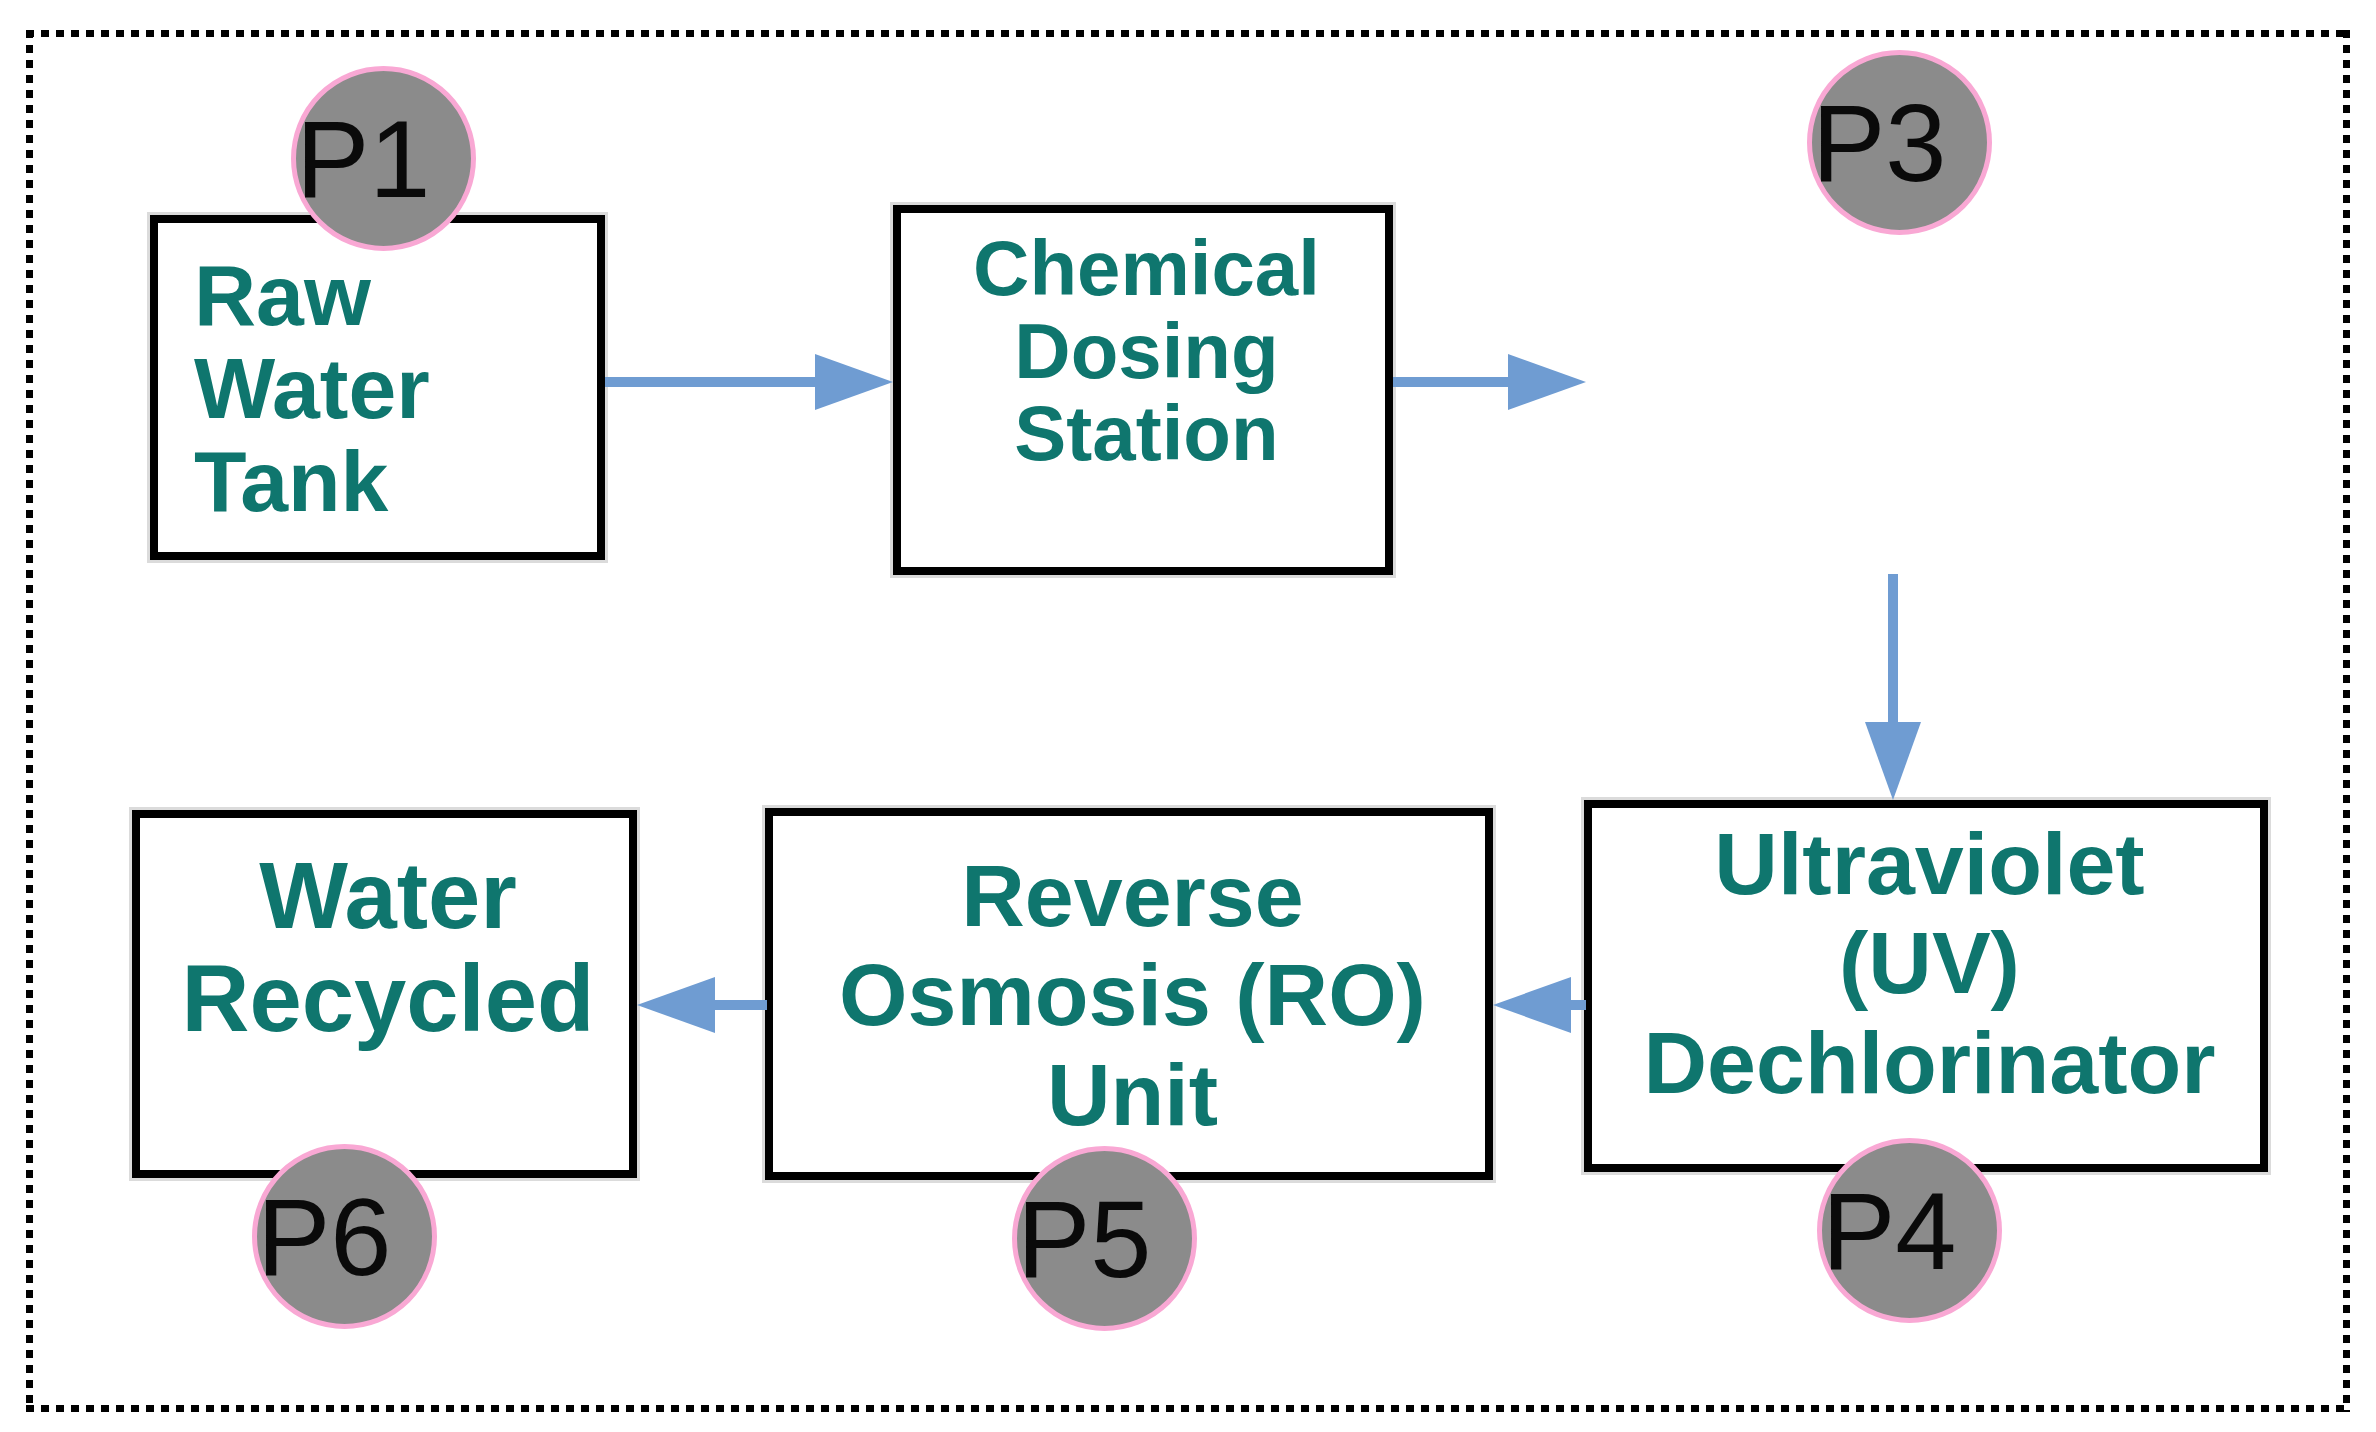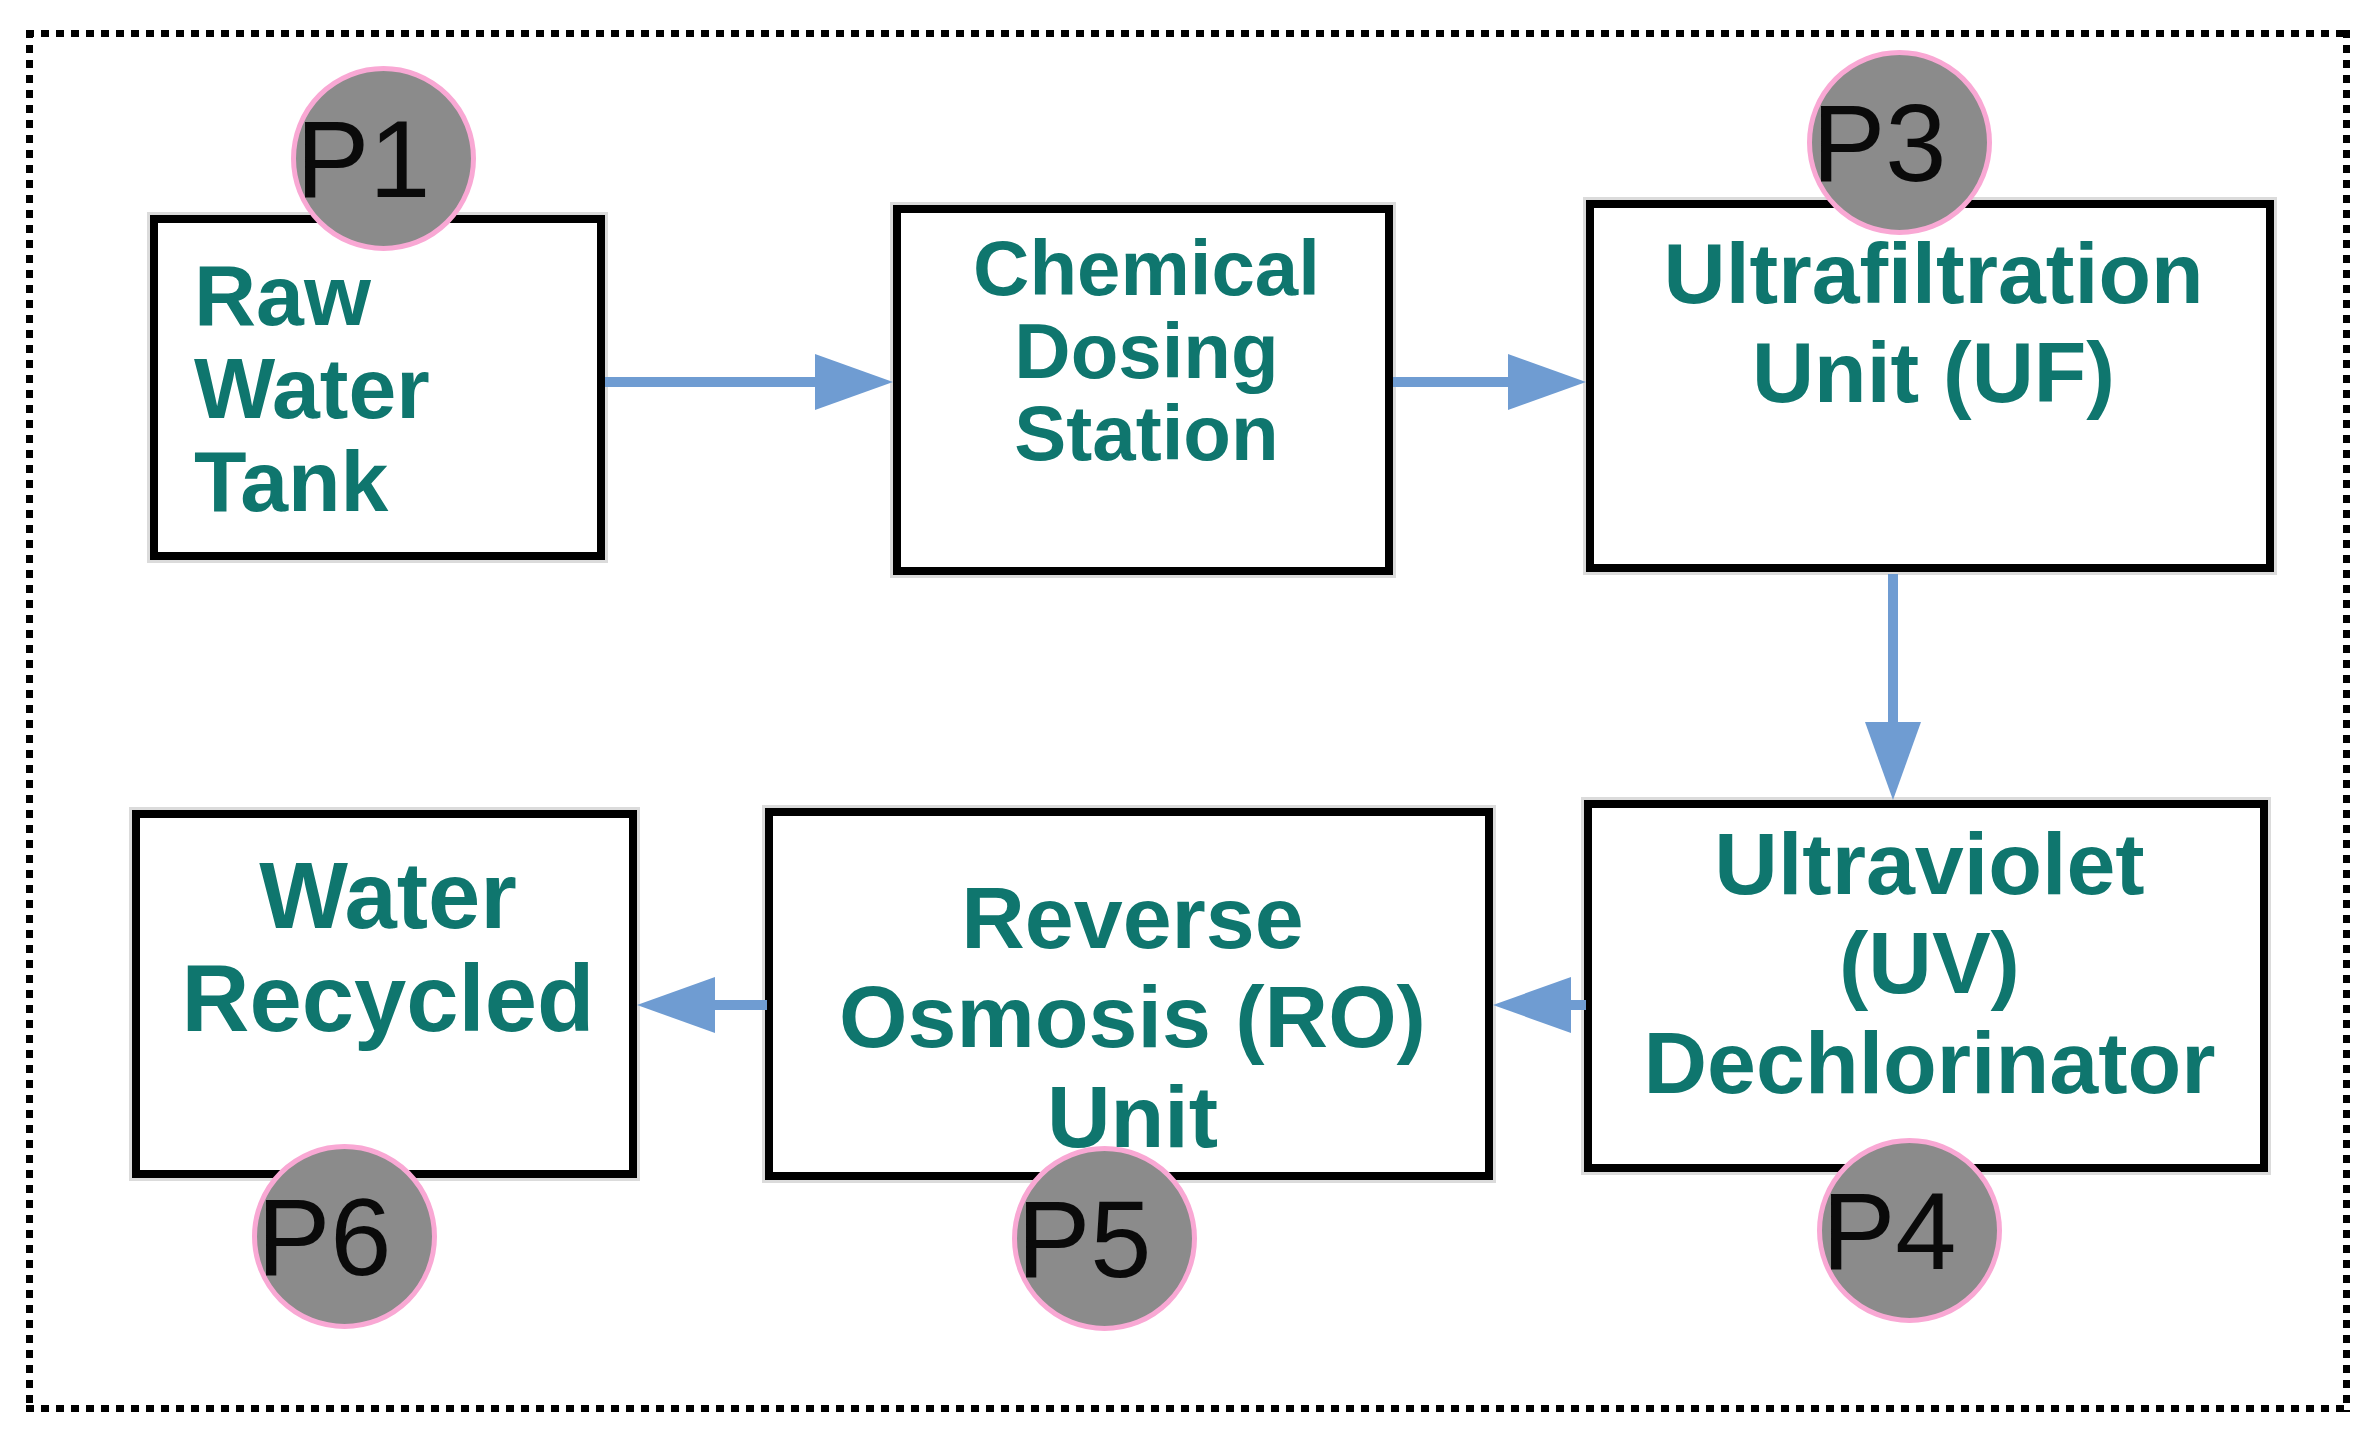--- a/index.html
+++ b/index.html
@@ -38,21 +38,21 @@
     font-weight: 700;
     color: #0f766e;
     width: 100%;
     box-sizing: border-box;
   }
   .center { text-align: center; padding-left: 7px; }
   #b1 .lbl { font-size: 86px; line-height: 1.08; padding: 26px 0 0 36px; text-align: left; }
   #b2 .lbl { font-size: 78px; line-height: 1.06; padding-top: 14px; }
   #b3 .lbl { font-size: 86px; line-height: 1.15; padding-top: 16px; }
   #b4 .lbl { font-size: 88px; line-height: 1.13; padding-top: 6px; }
-  #b5 .lbl { font-size: 88px; line-height: 1.13; padding-top: 30px; margin-top: 22px; }
+  #b5 .lbl { font-size: 88px; line-height: 1.13; padding-top: 30px; }
   #b6 .lbl { font-size: 94px; line-height: 1.10; padding-top: 26px; }
   .badge {
     position: absolute;
     box-sizing: border-box;
     width: 185px; height: 185px;
     border-radius: 50%;
     background: #8b8b8b;
     border: 5px solid #f9a8d4;
     display: flex;
     align-items: center;
@@ -78,24 +78,20 @@
 
   <div class="box" id="b1" style="left:150px; top:215px; width:455px; height:345px;">
     <div class="lbl">Raw
 Water
 Tank</div>
   </div>
   <div class="box" id="b2" style="left:893px; top:205px; width:500px; height:370px;">
     <div class="lbl center">Chemical
 Dosing
 Station</div>
-  </div>
-  <div class="box" id="b3" style="left:1586px; top:200px; width:688px; height:372px;">
-    <div class="lbl center">Ultrafiltration
-Unit (UF)</div>
   </div>
 
   <div class="box" id="b4" style="left:1584px; top:800px; width:684px; height:372px;">
     <div class="lbl center">Ultraviolet
 (UV)
 Dechlorinator</div>
   </div>
   <div class="box" id="b5" style="left:765px; top:808px; width:728px; height:372px;">
     <div class="lbl center">Reverse
 Osmosis (RO)

